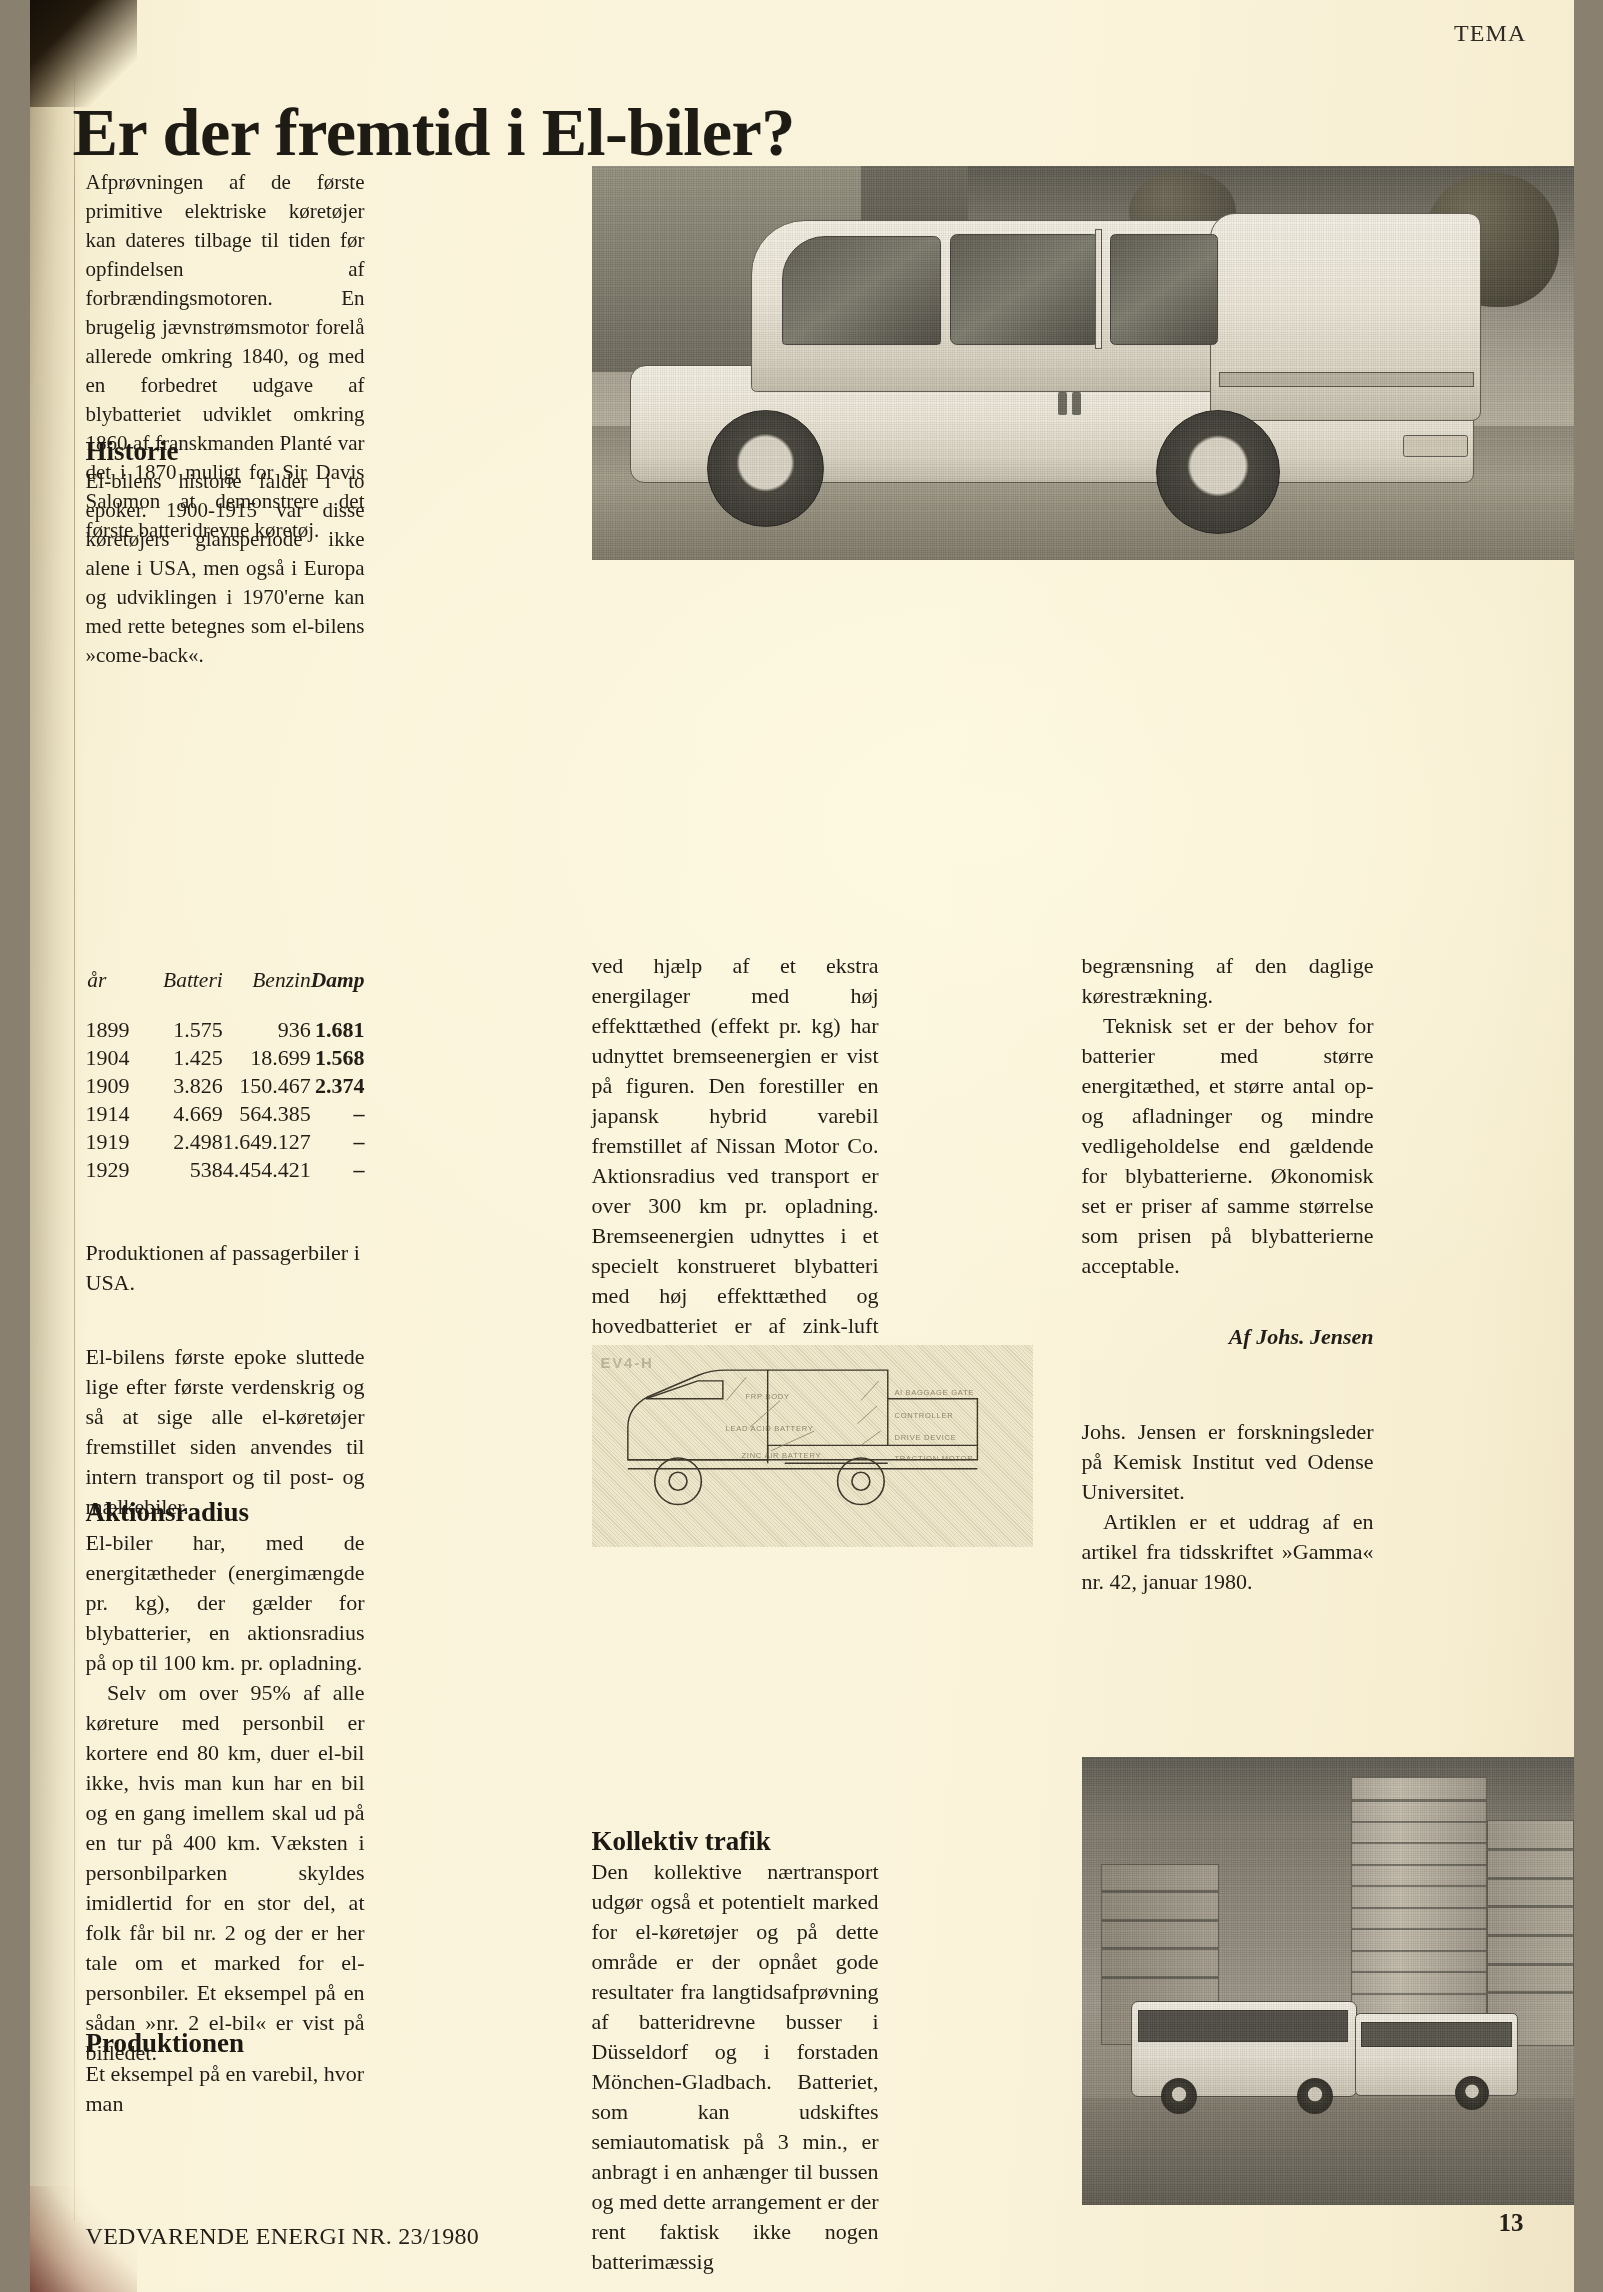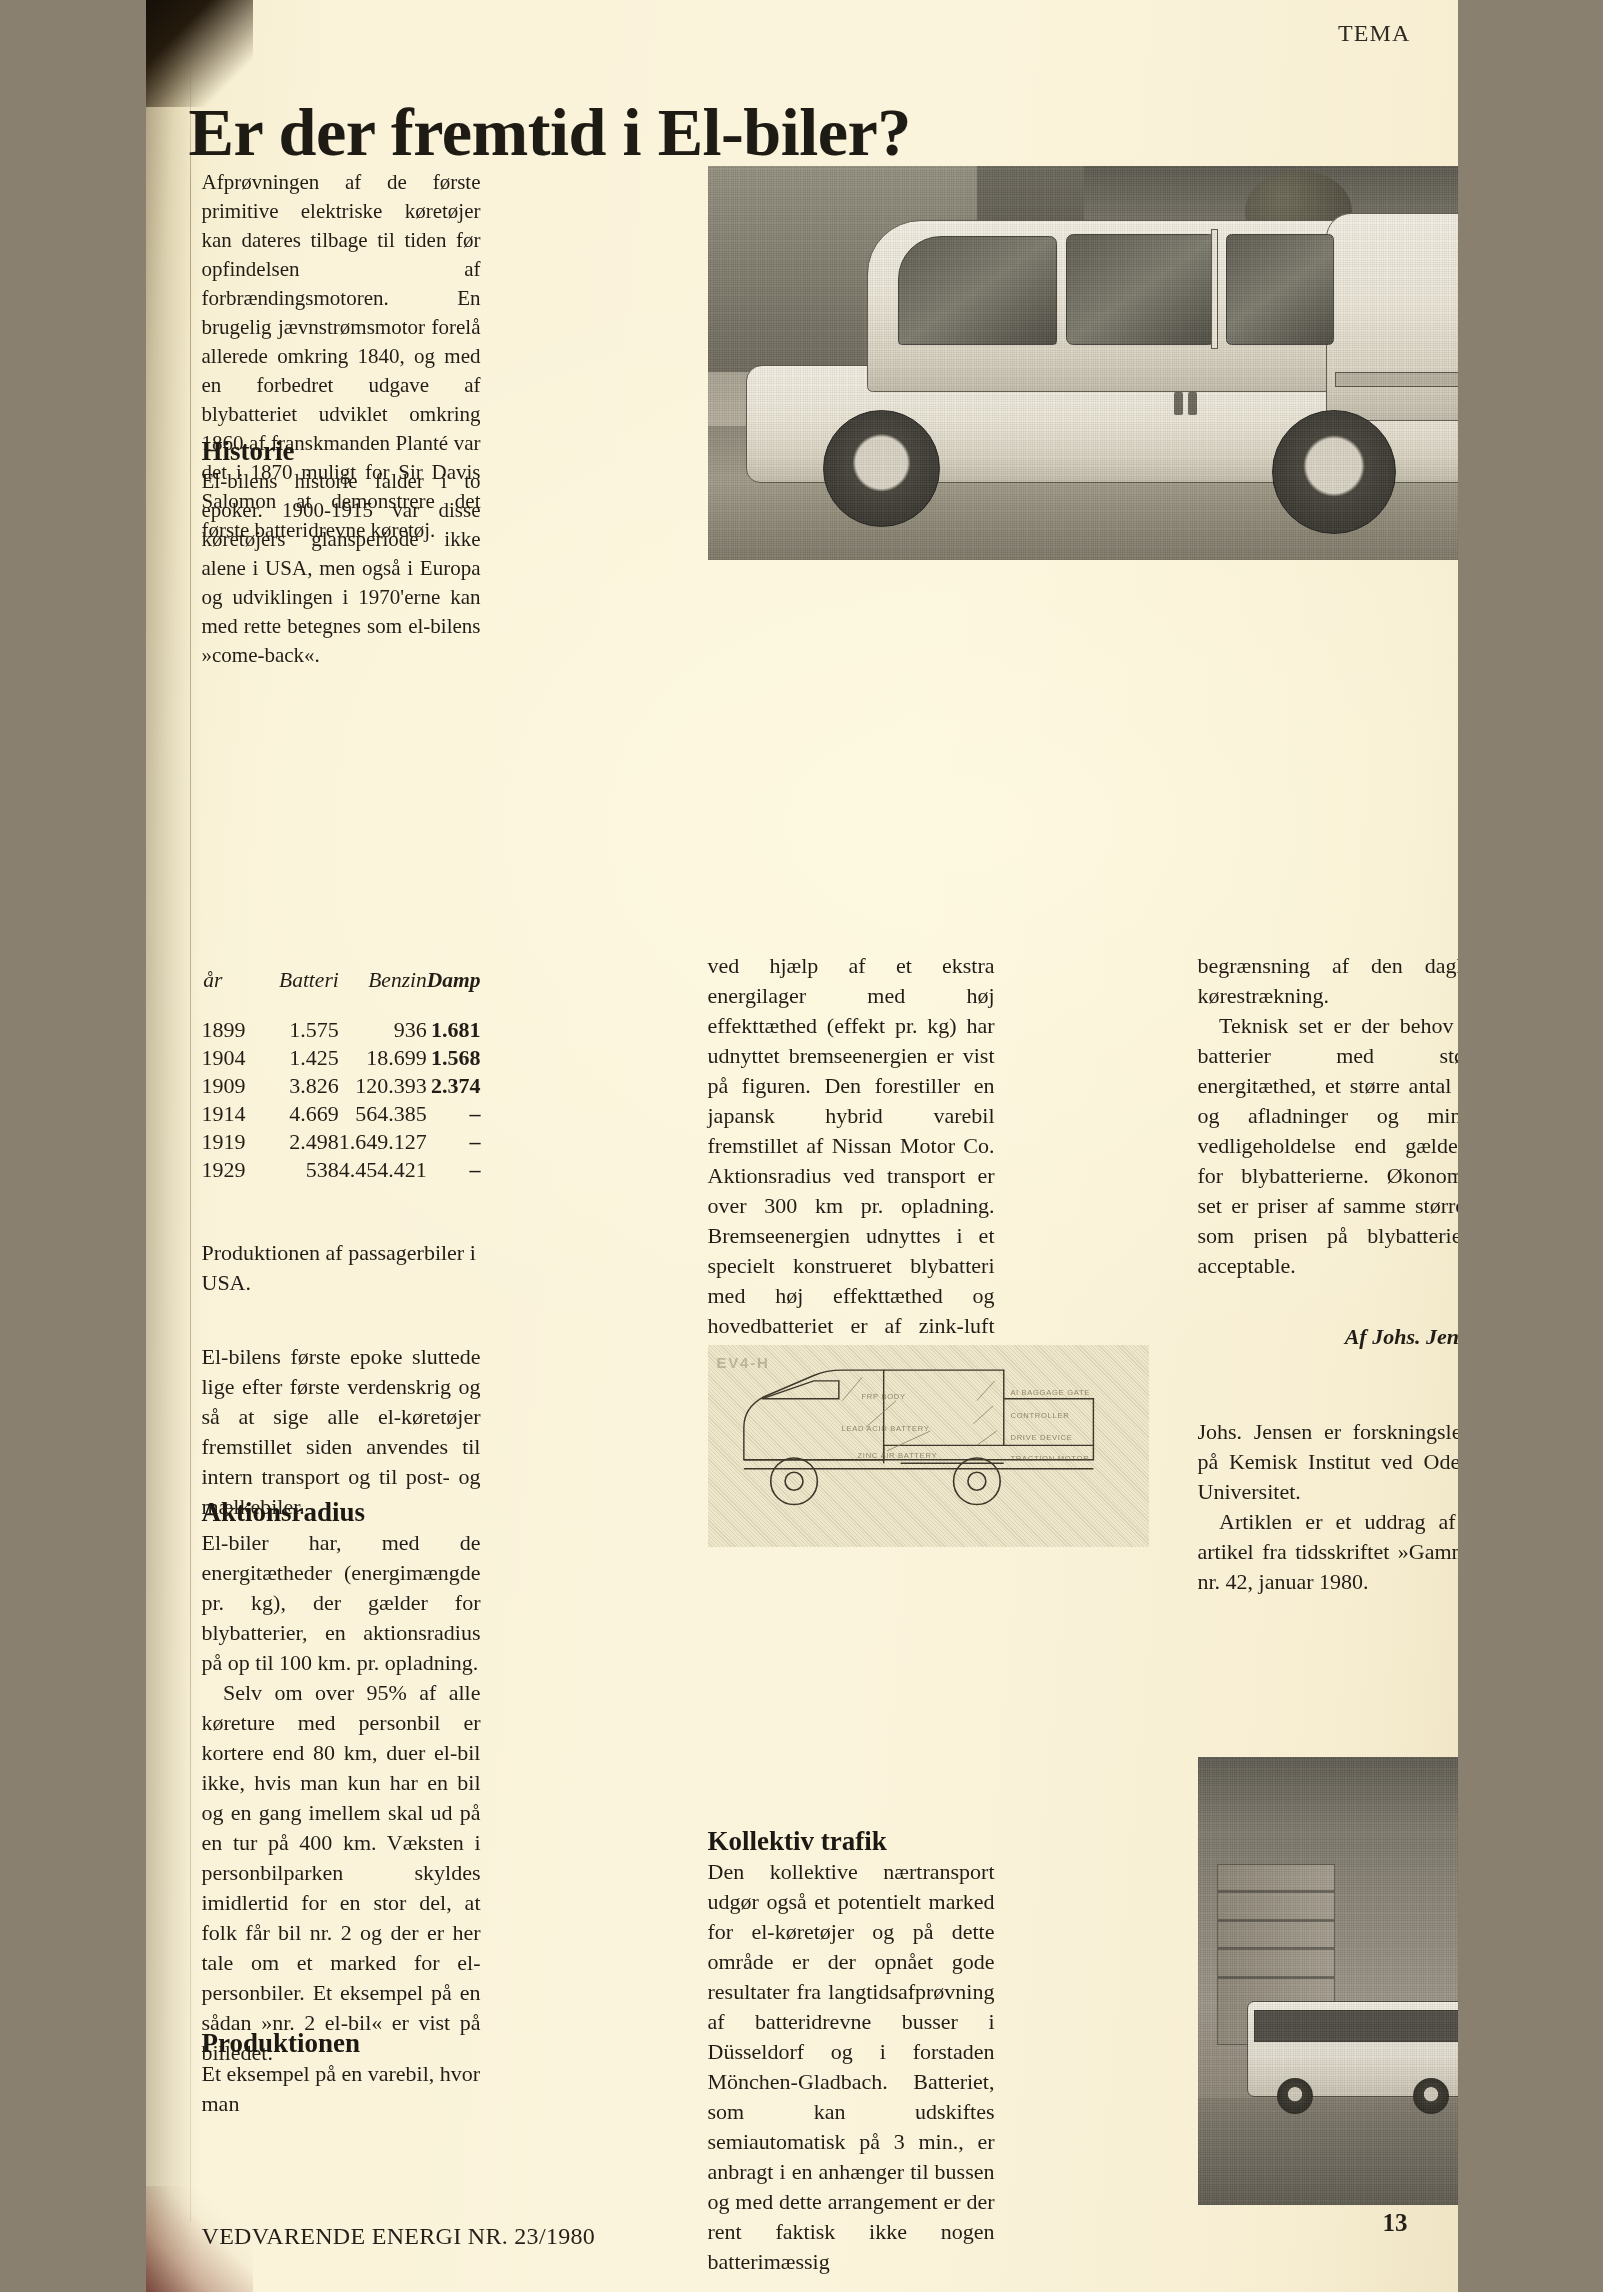--- a/index.html
+++ b/index.html
@@ -5,21 +5,21 @@
   html, body {
     margin: 0;
     padding: 0;
     background: #8a8070;
   }
   body {
     font-family: "Liberation Serif", serif;
   }
   .page {
     position: relative;
-    width: 1312px;
+    width: 1544px;
     height: 2293px;
     margin: 0 auto;
     background:
       radial-gradient(ellipse 1254px 806px at 62% 36%, rgba(255,252,228,0.55) 0%, rgba(255,250,220,0.0) 70%),
       linear-gradient(95deg, #b9ae93 0px, #ddd2b2 12.5px, #f2e9c8 39px, #f7efd2 81px, #faf3da 197px, #fbf4dc 55%, #f7eed2 88%, #efe4c4 100%);
     overflow: hidden;
     box-sizing: border-box;
   }
   
   .gutter-corner {
@@ -322,21 +322,21 @@
         </tr>
         <tr>
           <td class="c-year">1904</td>
           <td class="c-bat">1.425</td>
           <td class="c-ben">18.699</td>
           <td class="c-dam">1.568</td>
         </tr>
         <tr>
           <td class="c-year">1909</td>
           <td class="c-bat">3.826</td>
-          <td class="c-ben">120.393</td>
+          <td class="c-ben">150.467</td>
           <td class="c-dam">2.374</td>
         </tr>
         <tr>
           <td class="c-year">1914</td>
           <td class="c-bat">4.669</td>
           <td class="c-ben">564.385</td>
           <td class="c-dam">–</td>
         </tr>
         <tr>
           <td class="c-year">1919</td>

